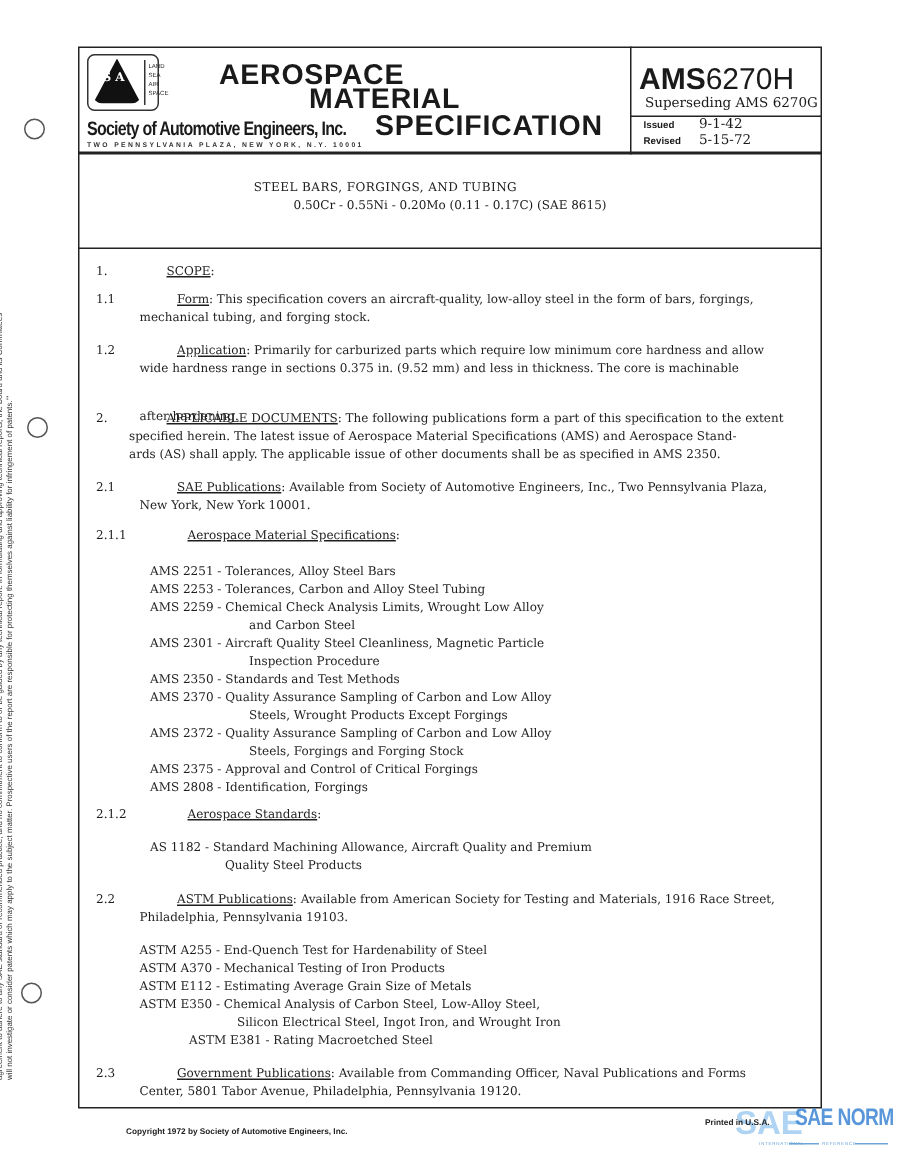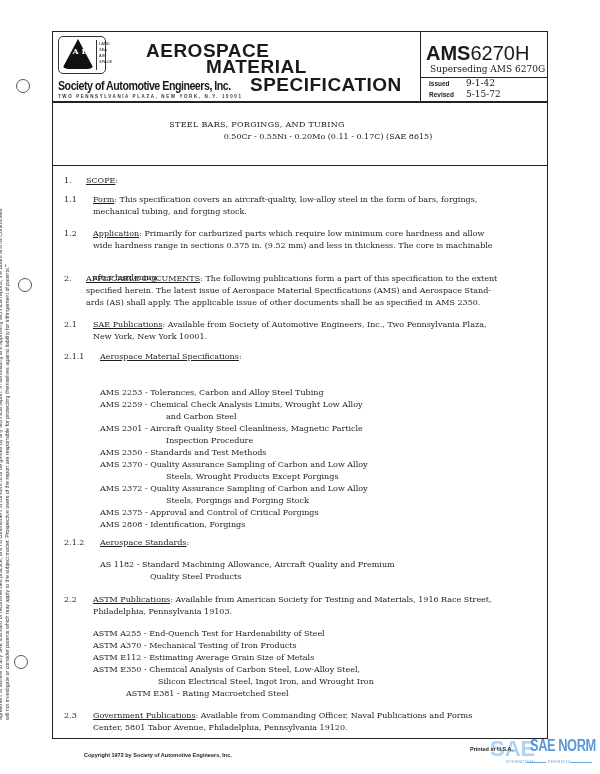--- a/index.html
+++ b/index.html
@@ -2,42 +2,42 @@
 <html><head>
 <meta charset="utf-8">
 <style>
   html, body { margin:0; padding:0; background:#ffffff; }
   body { width:600px; height:774px; position:relative; overflow:hidden; color:#1a1a1a; }
   .page { position:absolute; left:0; top:0; width:600px; height:774px; }
   .frame { position:absolute; left:52px; top:31px; width:496px; height:708px; border-left:1.5px solid #222; border-right:1.5px solid #222; border-bottom:1.5px solid #222; border-top:1.5px solid #222; box-sizing:border-box; }
   .hdr { position:absolute; left:52px; top:31px; width:496px; height:72px; border-bottom:2px solid #222; box-sizing:border-box; }
   .logo-box { position:absolute; left:58px; top:36px; width:48px; height:38px; border:1.2px solid #333; border-radius:5px; box-sizing:border-box; }
   .logo-tri { position:absolute; left:62px; top:39px; width:0; height:0; border-left:16px solid transparent; border-right:16px solid transparent; border-bottom:30px solid #111; border-radius:6px; }
-  .logo-letters { position:absolute; left:64px; top:47px; width:28px; font:bold 8px "DejaVu Serif", serif; color:#fff; text-align:left; line-height:8px; }
+  .logo-letters { position:absolute; left:64px; top:47px; width:28px; font:bold 8px "DejaVu Serif", serif; color:#fff; text-align:right; line-height:8px; }
   .logo-div { position:absolute; left:96px; top:40px; width:1px; height:30px; background:#333; }
   .logo-side { position:absolute; left:99px; top:41px; font:4px "Liberation Sans", sans-serif; line-height:6px; color:#222; }
   .soc-name { position:absolute; left:58px; top:78px; font:bold 13px "Liberation Sans", sans-serif; letter-spacing:-0.6px; transform:scaleX(0.82); transform-origin:left; white-space:nowrap; }
   .soc-addr { position:absolute; left:58px; top:94px; font:bold 4.5px "Liberation Sans", sans-serif; letter-spacing:1.6px; white-space:nowrap; color:#333; }
   .t-aero { position:absolute; left:146px; top:40px; font:bold 19px "Liberation Sans", sans-serif; letter-spacing:0.5px; }
   .t-mat { position:absolute; left:206px; top:56px; font:bold 19px "Liberation Sans", sans-serif; letter-spacing:0.5px; }
   .t-spec { position:absolute; left:250px; top:74px; font:bold 19px "Liberation Sans", sans-serif; letter-spacing:0.5px; }
   .spec-box { position:absolute; left:420px; top:31px; width:128px; height:72px; border-left:1.5px solid #222; box-sizing:border-box; }
   .spec-num { position:absolute; left:426px; top:42px; font:bold 20px "Liberation Sans", sans-serif; letter-spacing:0px; white-space:nowrap; }
   .spec-num .alt { font-weight:normal; }
   .supersede { position:absolute; left:430px; top:64px; font:9px "DejaVu Serif", serif; white-space:nowrap; }
   .spec-hr { position:absolute; left:420px; top:77px; width:128px; height:1px; background:#222; }
   .iss-lbl { position:absolute; left:429px; top:80px; font:bold 6.5px "Liberation Sans", sans-serif; }
   .iss-val { position:absolute; left:466px; top:78px; font:9px "DejaVu Serif", serif; }
   .rev-lbl { position:absolute; left:429px; top:91px; font:bold 6.5px "Liberation Sans", sans-serif; }
   .rev-val { position:absolute; left:466px; top:89px; font:9px "DejaVu Serif", serif; }
   .title-box { position:absolute; left:52px; top:103px; width:496px; height:63px; border-bottom:1.5px solid #222; box-sizing:border-box; }
   .title1 { position:absolute; left:52px; top:120px; width:410px; text-align:center; font:8px "DejaVu Serif", serif; letter-spacing:0.3px; }
-  .title2 { position:absolute; left:52px; top:132px; width:496px; text-align:center; font:8px "DejaVu Serif", serif;padding-left:28px; }
+  .title2 { position:absolute; left:52px; top:132px; width:496px; text-align:center; font:8px "DejaVu Serif", serif; }
   .body-text { position:absolute; font:8px "DejaVu Serif", serif; line-height:12px; white-space:nowrap; color:#1e1e1e; }
-  .u { text-decoration:underline; }
+  .u { text-decoration:underline;margin-left:25px; }
   .side-note { position:absolute; left:-240px; top:430px; width:520px; height:60px; transform:rotate(-90deg); transform-origin:center; font:5.3px "Liberation Sans", sans-serif; line-height:7px; color:#333; }
   .hole { position:absolute; width:14px; height:14px; border:1px solid #555; border-radius:50%; box-sizing:border-box; background:#fff; }
   .footer-copy { position:absolute; left:84px; top:752px; font:bold 5.5px "Liberation Sans", sans-serif; color:#222; white-space:nowrap; }
   .footer-printed { position:absolute; left:470px; top:746px; font:bold 5.5px "Liberation Sans", sans-serif; color:#222; }
   .wm { position:absolute; left:508px; top:737px; font:bold 16px "Liberation Sans", sans-serif; color:#3d86d4; opacity:0.85; letter-spacing:-0.5px; white-space:nowrap; transform:scaleX(0.8); transform-origin:left; }
   .wm-mark { position:absolute; left:490px; top:736px; font:bold 22px "Liberation Sans", sans-serif; color:#6fb0e8; opacity:0.55; }
   .wm-sub { position:absolute; left:506px; top:760px; font:3px "Liberation Sans", sans-serif; color:#6ea5d8; letter-spacing:0.5px; }
   .wm-line { position:absolute; top:762px; height:0.6px; background:#6ea5d8; }
 </style>
 </head>
@@ -100,20 +100,21 @@
   <div class="body-text" style="left:86px; top:273px;"><span class="u">APPLICABLE DOCUMENTS</span><span>:  The following publications form a part of this specification to the extent</span></div>
   <div class="body-text" style="left:86px; top:285px;">specified herein.  The latest issue of Aerospace Material Specifications (AMS) and Aerospace Stand-</div>
   <div class="body-text" style="left:86px; top:297px;">ards (AS) shall apply.  The applicable issue of other documents shall be as specified in AMS 2350.</div>
 
   <div class="body-text" style="left:64px; top:319px;">2.1</div>
   <div class="body-text" style="left:93px; top:319px;"><span class="u">SAE Publications</span><span>:  Available from Society of Automotive Engineers, Inc., Two Pennsylvania Plaza,</span></div>
   <div class="body-text" style="left:93px; top:331px;">New York, New York 10001.</div>
 
   <div class="body-text" style="left:64px; top:351px;">2.1.1</div>
   <div class="body-text" style="left:100px; top:351px;"><span class="u">Aerospace Material Specifications</span><span>:</span></div>
+  <div class="body-text" style="left:100px; top:375px;">AMS 2251 - Tolerances, Alloy Steel Bars</div>
   <div class="body-text" style="left:100px; top:387px;">AMS 2253 - Tolerances, Carbon and Alloy Steel Tubing</div>
   <div class="body-text" style="left:100px; top:399px;">AMS 2259 - Chemical Check Analysis Limits, Wrought Low Alloy</div>
   <div class="body-text" style="left:166px; top:411px;">and Carbon Steel</div>
   <div class="body-text" style="left:100px; top:423px;">AMS 2301 - Aircraft Quality Steel Cleanliness, Magnetic Particle</div>
   <div class="body-text" style="left:166px; top:435px;">Inspection Procedure</div>
   <div class="body-text" style="left:100px; top:447px;">AMS 2350 - Standards and Test Methods</div>
   <div class="body-text" style="left:100px; top:459px;">AMS 2370 - Quality Assurance Sampling of Carbon and Low Alloy</div>
   <div class="body-text" style="left:166px; top:471px;">Steels, Wrought Products Except Forgings</div>
   <div class="body-text" style="left:100px; top:483px;">AMS 2372 - Quality Assurance Sampling of Carbon and Low Alloy</div>
   <div class="body-text" style="left:166px; top:495px;">Steels, Forgings and Forging Stock</div>

